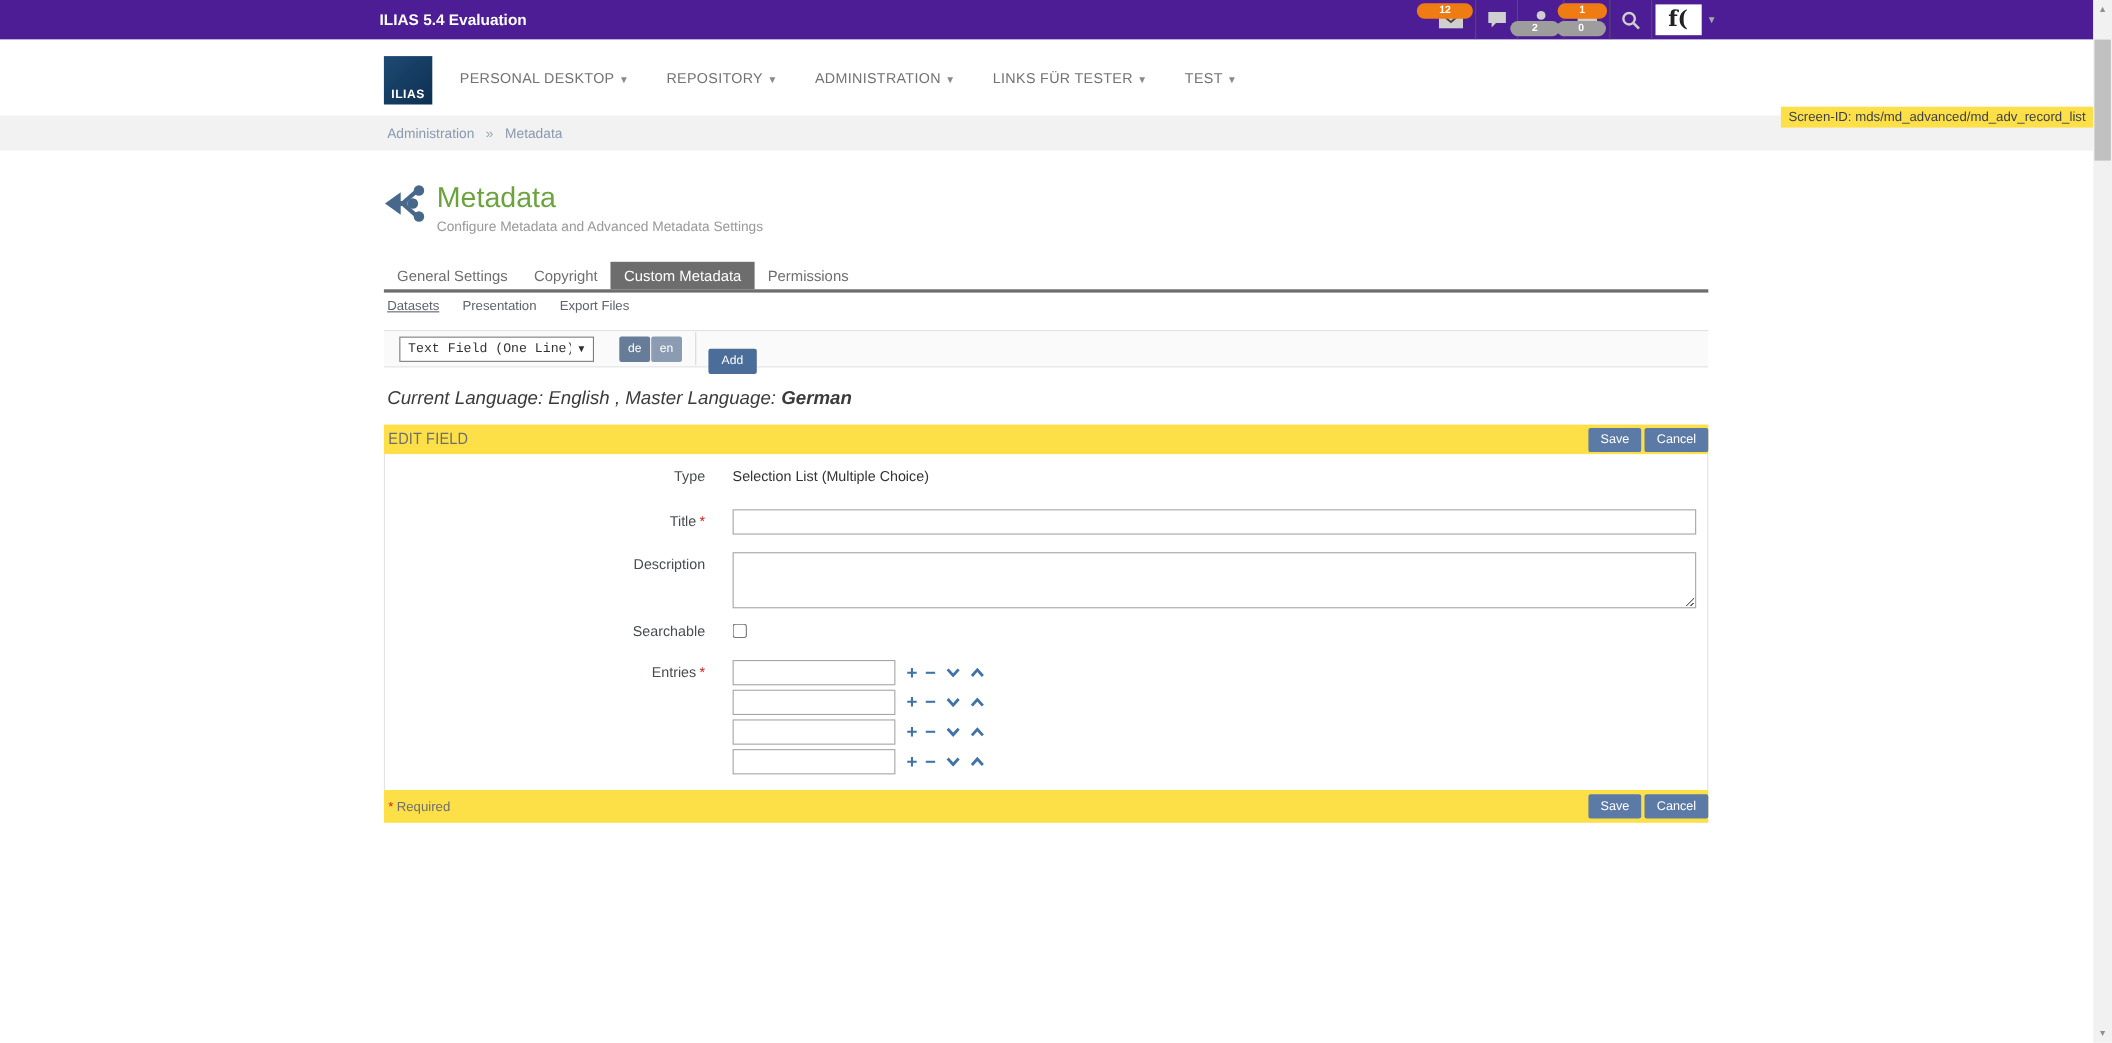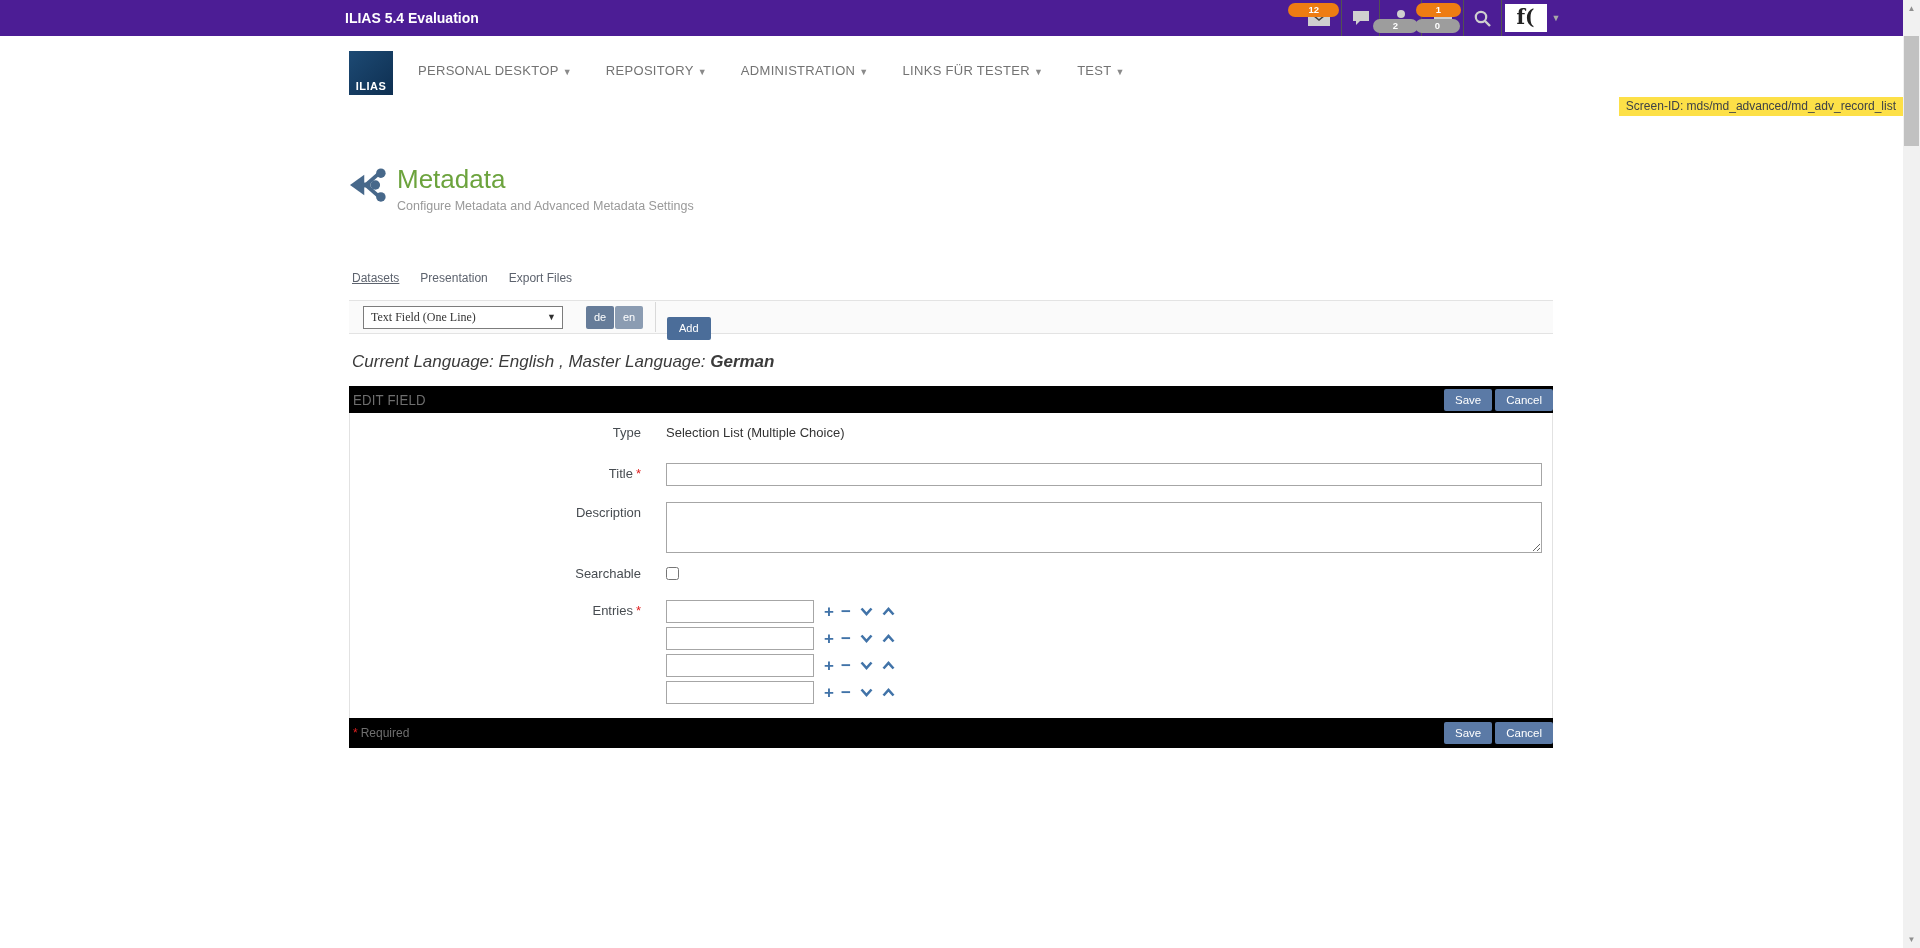--- a/index.html
+++ b/index.html
@@ -45,35 +45,35 @@
   .tabs { position:absolute; left:349px; top:238px; width:1204px; border-bottom:3px solid #6d6d6d; display:flex; align-items:flex-end; }
   .tab { height:25px; line-height:25px; padding:0 12px; font-size:13.5px; color:#6e6e6e; cursor:pointer; white-space:nowrap; }
   .tab.active { background:#6d6d6d; color:#ffffff; }
   .subtabs { position:absolute; left:352px; top:271px; display:flex; gap:21px; }
   .subtab { font-size:12px; color:#5d636e; cursor:pointer; }
   .subtab.active { text-decoration:underline; }
 
   
   .toolbar { position:absolute; left:349px; top:300px; width:1204px; height:34px; background:#fafafa; border-top:1px solid #e3e3e3; border-bottom:1px solid #e3e3e3; display:flex; align-items:center; }
   .select-wrap { position:relative; margin-left:14px; }
-  .select-wrap select { appearance:none; -webkit-appearance:none; width:200px; height:23px; border:1px solid #7c7c7c; background:#ffffff; font-size:12px; color:#333; padding:0 20px 0 7px; border-radius:0; font-family:Liberation Serif, serif; }
+  .select-wrap select { appearance:none; -webkit-appearance:none; width:177px; height:23px; border:1px solid #7c7c7c; background:#ffffff; font-size:12px; color:#333; padding:0 20px 0 7px; border-radius:0; font-family:Liberation Mono, monospace; }
   .select-caret { position:absolute; right:7px; top:6px; font-size:9px; color:#2f2f2f; pointer-events:none; }
   .btn { display:inline-flex; align-items:center; justify-content:center; height:23px; border:none; border-radius:2px; color:#ffffff; font-size:11px; cursor:pointer; font-family:"Liberation Sans",sans-serif; }
   .btn-de { width:28px; margin-left:23px; background:#667c99; }
   .btn-en { width:28px; margin-left:1px; background:#8b9cb2; }
   .tb-sep { width:1px; height:30px; background:#d9d9d9; margin-left:12px; }
   .btn-add { margin-left:11px; padding:0 12px; background:#4b6d99;margin-top:22px; }
 
   
   .lang-line { position:absolute; left:352px; top:352px; font-size:17px; font-style:italic; color:#3b3b3b; }
   .lang-line .bold { font-weight:bold; }
 
   
   .panel { position:absolute; left:349px; top:386px; width:1204px; }
-  .panel-head, .panel-foot { height:27px; background:#000000; display:flex; align-items:center; }
+  .panel-head, .panel-foot { height:27px; background:#fde047; display:flex; align-items:center; }
   .panel-foot { height:30px; }
   .panel-head-title { margin-left:4px; font-size:15px; color:#6e6e6e; letter-spacing:0.2px; transform:scaleX(0.88); transform-origin:left center; white-space:nowrap; }
   .head-btns { margin-left:auto; display:flex; gap:3px; }
   .btn-form { height:22px; padding:0 11px; background:#5b7aa6; border-radius:2px; color:#fff; font-size:11.5px; border:none; cursor:pointer; font-family:"Liberation Sans",sans-serif; }
   .panel-body { position:relative; background:#ffffff; height:305px; border-left:1px solid #e2e2e2; border-right:1px solid #e2e2e2; }
   .flabel { position:absolute; left:0; width:291px; text-align:right; font-size:13px; color:#474c51; }
   .req { color:#e02020; margin-left:3px; }
   .fvalue { position:absolute; left:316px; font-size:13px; color:#333; }
   .tinput { position:absolute; left:316px; width:876px; height:23px; border:1px solid #a6a6a6; background:#fff; font-size:12.5px; padding:0 6px; font-family:"Liberation Sans",sans-serif; }
   .tarea { position:absolute; left:316px; width:876px; height:51px; border:1px solid #a6a6a6; background:#fff; font-size:12.5px; padding:3px 6px; font-family:"Liberation Sans",sans-serif; resize:both; }
@@ -147,39 +147,52 @@
     <div class="logo">ILIAS</div>
     <div class="mainnav">
       <span class="nav-item"><span>PERSONAL DESKTOP</span><span class="nav-caret">▼</span></span>
       <span class="nav-item"><span>REPOSITORY</span><span class="nav-caret">▼</span></span>
       <span class="nav-item"><span>ADMINISTRATION</span><span class="nav-caret">▼</span></span>
       <span class="nav-item"><span>LINKS FÜR TESTER</span><span class="nav-caret">▼</span></span>
       <span class="nav-item"><span>TEST</span><span class="nav-caret">▼</span></span>
     </div>
   </div>
 
+  <div class="band-crumb">
+    <div class="crumbs">
+      <a>Administration</a>
+      <span class="crumb-sep">»</span>
+      <a>Metadata</a>
+    </div>
+  </div>
 
   <div class="screen-id">Screen-ID: mds/md_advanced/md_adv_record_list</div>
 
   <div class="page-head">
     <svg class="page-head-icon" viewBox="0 0 24 24">
       <polygon points="0,12 9,5.5 9,18.5" fill="#47688a"></polygon>
       <line x1="7" y1="12" x2="13" y2="12" stroke="#47688a" stroke-width="3"></line>
       <line x1="10" y1="12" x2="18" y2="5" stroke="#47688a" stroke-width="2.4"></line>
       <line x1="10" y1="12" x2="18" y2="19" stroke="#47688a" stroke-width="2.4"></line>
       <circle cx="19.5" cy="4.5" r="3" fill="#47688a"></circle>
       <circle cx="19.5" cy="19.5" r="3" fill="#47688a"></circle>
       <circle cx="16" cy="12" r="3" fill="#47688a"></circle>
     </svg>
     <div class="page-head-text">
       <div class="page-title">Metadata</div>
       <div class="page-sub">Configure Metadata and Advanced Metadata Settings</div>
     </div>
   </div>
 
+  <div class="tabs">
+    <div class="tab">General Settings</div>
+    <div class="tab">Copyright</div>
+    <div class="tab active">Custom Metadata</div>
+    <div class="tab">Permissions</div>
+  </div>
   <div class="subtabs">
     <span class="subtab active">Datasets</span>
     <span class="subtab">Presentation</span>
     <span class="subtab">Export Files</span>
   </div>
 
   <div class="toolbar">
     <div class="select-wrap">
       <select><option>Text Field (One Line)</option></select>
       <span class="select-caret">▼</span>

